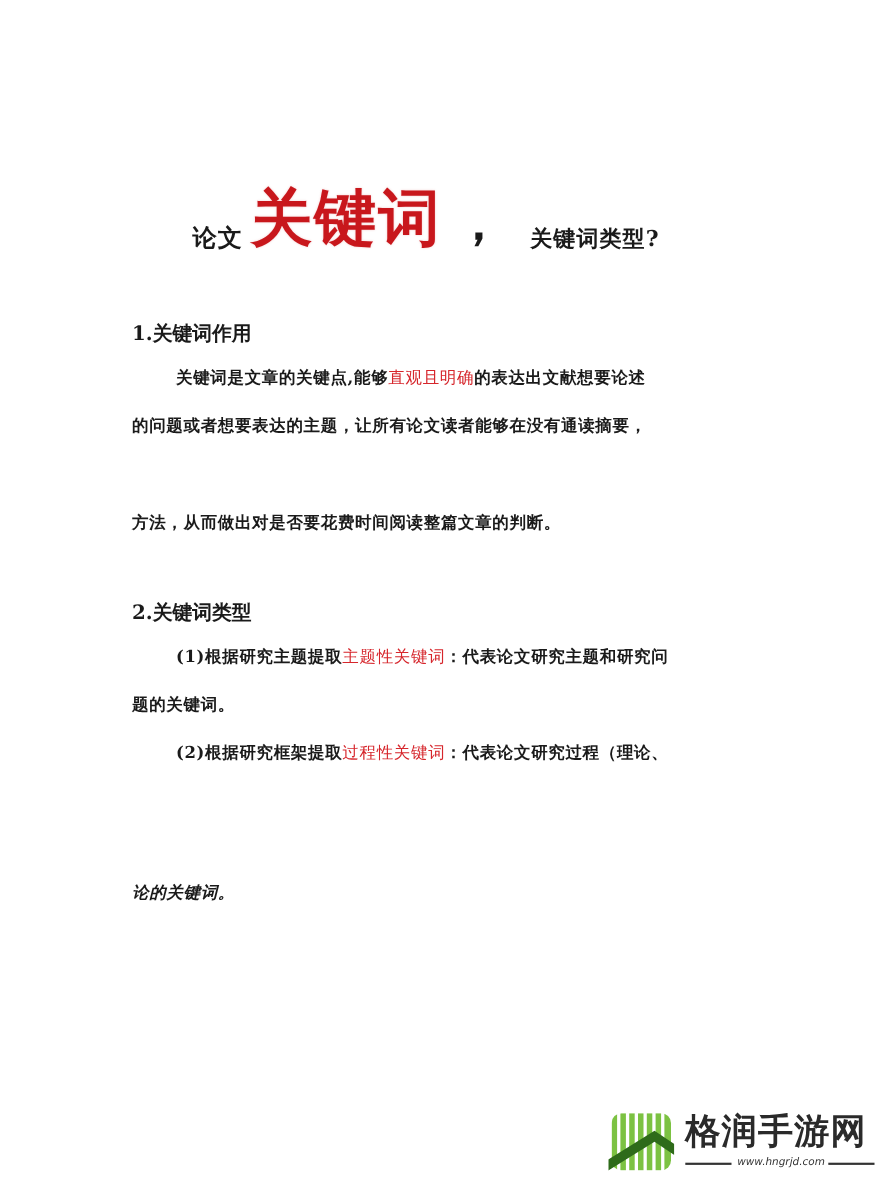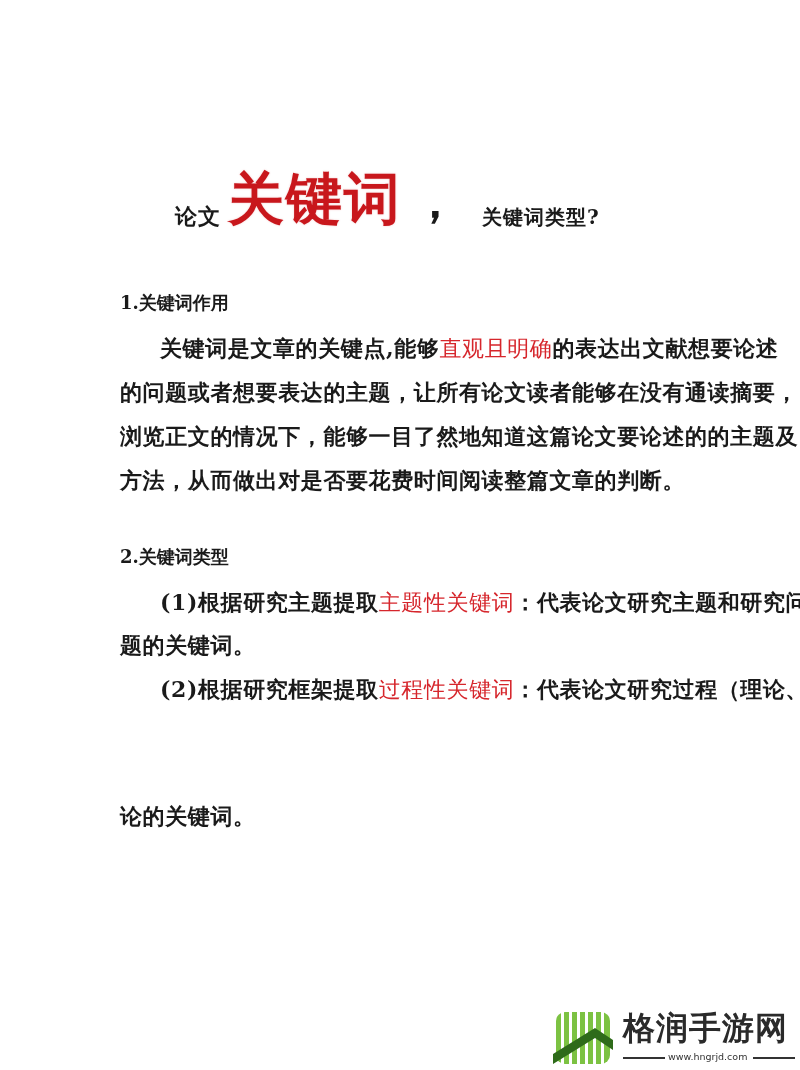--- a/index.html
+++ b/index.html
@@ -69,21 +69,21 @@
 
     .section-heading {
       position: absolute;
       left: 120px;
       font-size: 18px;
       font-weight: bold;
       color: #1a1a1a;
     }
     .para-line {
       position: absolute;
-      font-size: 22px;
+      font-size: 15px;
       font-weight: bold;
       color: #1a1a1a;
       white-space: nowrap;
       letter-spacing: 0.6px;
     }
     .hl {
       color: #d6262c;
       font-weight: normal;
     }
 
@@ -126,60 +126,60 @@
       height: 1.5px;
       background: #333;
     }
     .logo-rule.left { left: 0; width: 42px; }
     .logo-rule.right { right: 0; width: 42px; }
     .logo-url {
       position: absolute;
       left: 45px;
       top: 0;
       width: 84px;
-      text-align: left;
+      text-align: center;
       font-family: "DejaVu Sans", "Liberation Sans", sans-serif;
       font-size: 9.5px;
       color: #333;
       line-height: 14px;
+      font-style: italic;
     }
   </style>
 </head>
 <body>
 
 <div class="page">
 
   <div class="title">
     <span class="title-lead">论文</span>
     <span class="title-keyword">关键词</span>
     <span class="title-comma">，</span>
     <span class="title-tail">关键词类型?</span>
   </div>
 
   <div class="section-heading" style="top:291px;">1.关键词作用</div>
 
   <div class="para-line" style="left:160px; top:334px;">
     <span>关键词是文章的关键点,能够</span><span class="hl">直观且明确</span><span>的表达出文献想要论述</span>
   </div>
   <div class="para-line" style="left:120px; top:378px;">的问题或者想要表达的主题，让所有论文读者能够在没有通读摘要，</div>
-  <div class="para-line" style="left:120px; top:422px;">浏览正文的情况下，能够一目了然地知道这篇论文要论述的的主题及</div>
   <div class="para-line" style="left:120px; top:466px;">方法，从而做出对是否要花费时间阅读整篇文章的判断。</div>
 
   <div class="section-heading" style="top:545px;">2.关键词类型</div>
 
   <div class="para-line" style="left:160px; top:588px;">
     <span>(1)根据研究主题提取</span><span class="hl">主题性关键词</span><span>：代表论文研究主题和研究问</span>
   </div>
   <div class="para-line" style="left:120px; top:631px;">题的关键词。</div>
 
   <div class="para-line" style="left:160px; top:675px;">
     <span>(2)根据研究框架提取</span><span class="hl">过程性关键词</span><span>：代表论文研究过程（理论、</span>
   </div>
 
-  <div class="para-line" style="left:120px; top:802px;">论的关键词。</div>
+  <div class="para-line" style="left:120px; top:802px;font-style:italic;">论的关键词。</div>
 
   <div class="logo">
     <svg class="logo-mark" viewBox="0 0 60 56" xmlns="http://www.w3.org/2000/svg">
       <defs>
         <clipPath id="rr">
           <rect x="3" y="2" width="54" height="52" rx="9" ry="9"></rect>
         </clipPath>
       </defs>
       <g clip-path="url(#rr)">
         <rect x="3" y="2" width="5" height="52" fill="#7cc242"></rect>

